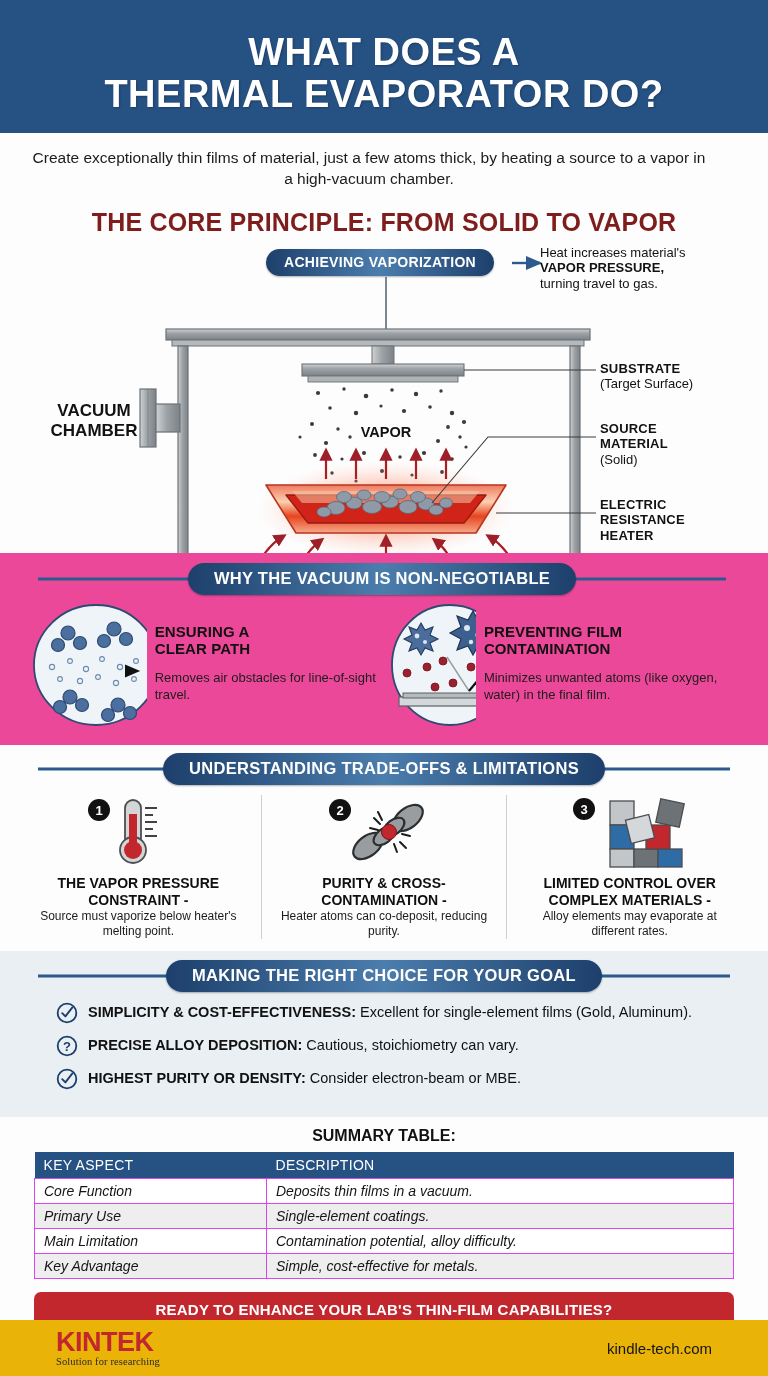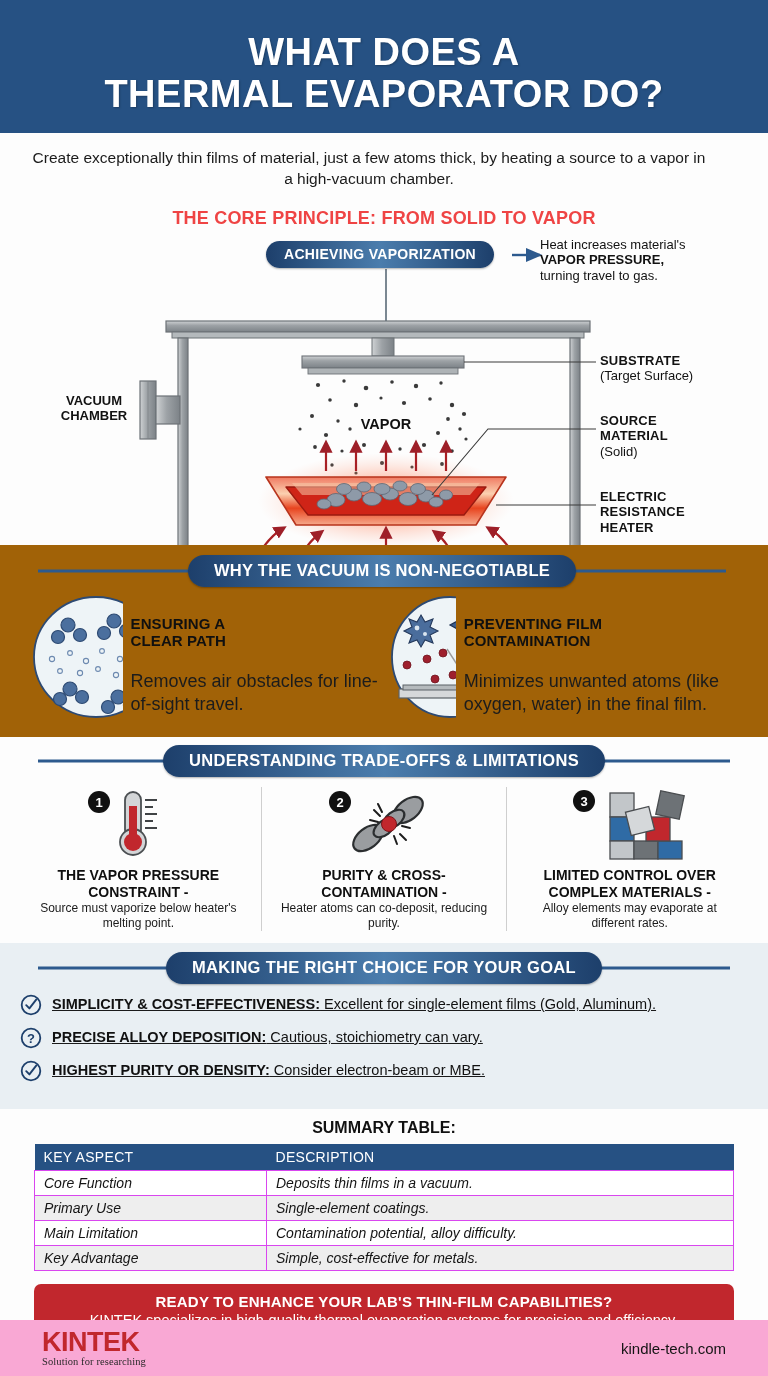--- a/index.html
+++ b/index.html
@@ -40,23 +40,23 @@
     text-align: center;
     font-size: 15.5px;
     line-height: 1.38;
     color: #1b1b1b;
     padding: 14px 62px 0 32px;
   }
 
   
   .core-title {
     text-align: center;
-    font-size: 18px;
+    font-size: 25px;
     font-weight: bold;
-    color: #ef4444;
+    color: #7f1d1d;
     letter-spacing: 0.2px;
     margin-top: 18px;
   }
 
   .band-head {
     position: relative;
     height: 32px;
     display: flex;
     align-items: center;
     justify-content: center;
@@ -86,51 +86,51 @@
   
   .diagram-wrap { position: relative; height: 312px; margin-top: 4px; }
   .diagram-wrap svg { display: block; }
 
   .ann { position: absolute; font-size: 13px; line-height: 1.2; color: #121212; }
   .ann b { font-weight: bold; }
   .ann .hd { font-weight: bold; font-size: 13px; letter-spacing: 0.2px; }
   .ann .sub { font-weight: normal; }
 
   
-  .vac { background: #a16207; padding: 10px 4px 16px 0; }
+  .vac { background: #ec4899; padding: 10px 4px 16px 0; }
   .vac-grid {
     display: flex;
     padding: 6px 26px 0 26px;
     gap: 6px;
   }
   .vac-col { display: flex; align-items: flex-start; flex: 1; gap: 8px; }
   .vac-txt { padding-top: 22px; }
   .vac-txt h3 {
     font-size: 15px; font-weight: bold; line-height: 1.18; color: #101010;
     letter-spacing: 0.1px;
   }
-  .vac-txt p { font-size: 18px; line-height: 1.28; margin-top: 20px; color: #1c1c1c; }
+  .vac-txt p { font-size: 13px; line-height: 1.28; margin-top: 12px; color: #1c1c1c; }
 
   
   .trade { padding: 8px 0 12px 0; background: #fdfdfd; }
   .trade-grid { display: flex; margin-top: 10px; padding: 0 16px; }
   .trade-col {
     flex: 1; text-align: center; padding: 0 14px;
     display: flex; flex-direction: column; align-items: center;
   }
   .trade-col + .trade-col { border-left: 1px solid #cfcfcf; }
   .trade-icon { height: 74px; display: flex; align-items: center; justify-content: center; }
   .trade-col h4 {
     font-size: 14px; font-weight: bold; line-height: 1.2; margin-top: 6px; color: #0f0f0f;
   }
   .trade-col p { font-size: 12px; line-height: 1.22; margin-top: 1px; color: #1b1b1b; }
 
   
   .choice { background: #e9eff3; padding: 9px 0 16px 0; }
-  .choice-list { padding: 10px 42px 0 20px; text-decoration: underline; }
+  .choice-list { padding: 10px 42px 0 56px; }
   .choice-row { display: flex; align-items: center; gap: 10px; margin-bottom: 11px; }
   .choice-row .txt { font-size: 14.5px; line-height: 1.2; color: #111; }
   .choice-row .txt b { font-weight: bold; }
 
   
   .summary { padding: 10px 0 0 0; background: #fdfdfd; }
   .summary-title { text-align: center; font-size: 16px; font-weight: bold; color: #111; }
   table { width: 700px; margin: 7px auto 0 auto; border-collapse: collapse; font-size: 14px; }
   thead th {
     background: #265183; color: #fff; text-align: left; font-weight: normal;
@@ -147,22 +147,22 @@
     background: #c1272d; border-radius: 7px;
     padding: 9px 20px 11px 20px; text-align: center; color: #ffffff;
   }
   .cta .l1 { font-size: 15px; font-weight: bold; letter-spacing: 0.2px; }
   .cta .l2 { font-size: 14.5px; margin-top: 2px; }
   .cta .l3 { font-size: 15px; font-weight: bold; margin-top: 2px; letter-spacing: 0.2px; }
 
   
   .footer {
     position: absolute; left: 0; bottom: 0; width: 768px; height: 56px;
-    background: #f9a8d4; display: flex; align-items: center;
-    justify-content: space-between; padding: 0 42px; gap: 24px;
+    background: #eab308; display: flex; align-items: center;
+    justify-content: space-between; padding: 0 56px; gap: 24px;
   }
   .logo-k { line-height: 1; }
   .logo-k .word { font-size: 27px; font-weight: bold; color: #c1272d; letter-spacing: -0.5px; }
   .logo-k .tag { font-size: 10.5px; color: #2a2a2a; margin-top: 1px; letter-spacing: 0.1px; font-family: Liberation Serif, serif; }
   .site { font-size: 15px; color: #141414; }
 </style>
 </head>
 <body>
 
 <div class="page">
@@ -315,21 +315,21 @@
       <path d="M432,262 L488,196 L596,196" fill="none" stroke="#3a3a3a" stroke-width="1.1"></path>
       <line x1="496" y1="272" x2="596" y2="272" stroke="#3a3a3a" stroke-width="1.1"></line>
     </svg>
 
     <div class="ann" style="left:540px; top:4px; width:224px;">
       <span>Heat increases material's</span><br>
       <b>VAPOR PRESSURE,</b><br>
       <span>turning travel to gas.</span>
     </div>
 
-    <div class="ann" style="left:44px; top:160px; width:100px; text-align:center; font-weight:bold; font-size:13px;">
+    <div class="ann" style="left:44px; top:160px; width:100px; text-align:center; font-weight:bold; font-size:17px;">
       <span>VACUUM</span><br>
       <span>CHAMBER</span>
     </div>
 
     <div class="ann" style="left:600px; top:120px; width:160px;">
       <span class="hd">SUBSTRATE</span><br>
       <span class="sub">(Target Surface)</span>
     </div>
 
     <div class="ann" style="left:600px; top:180px; width:160px;">

